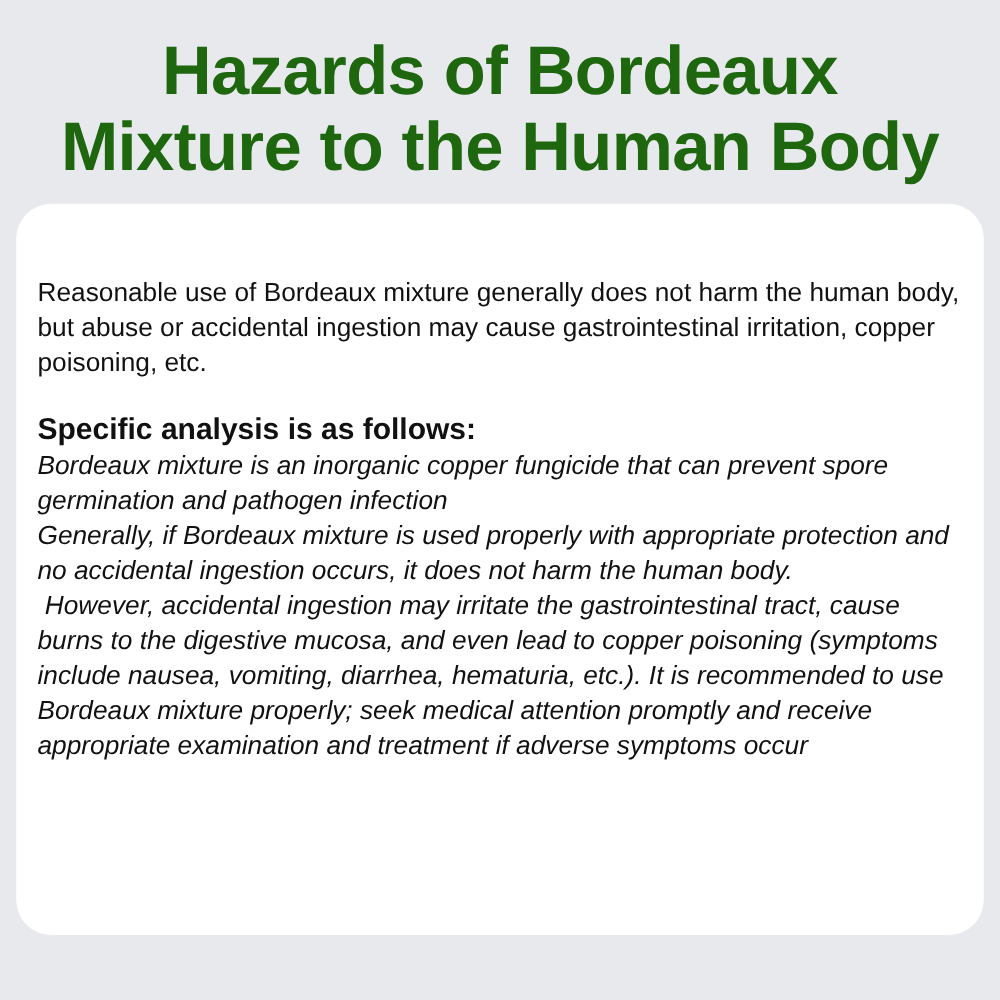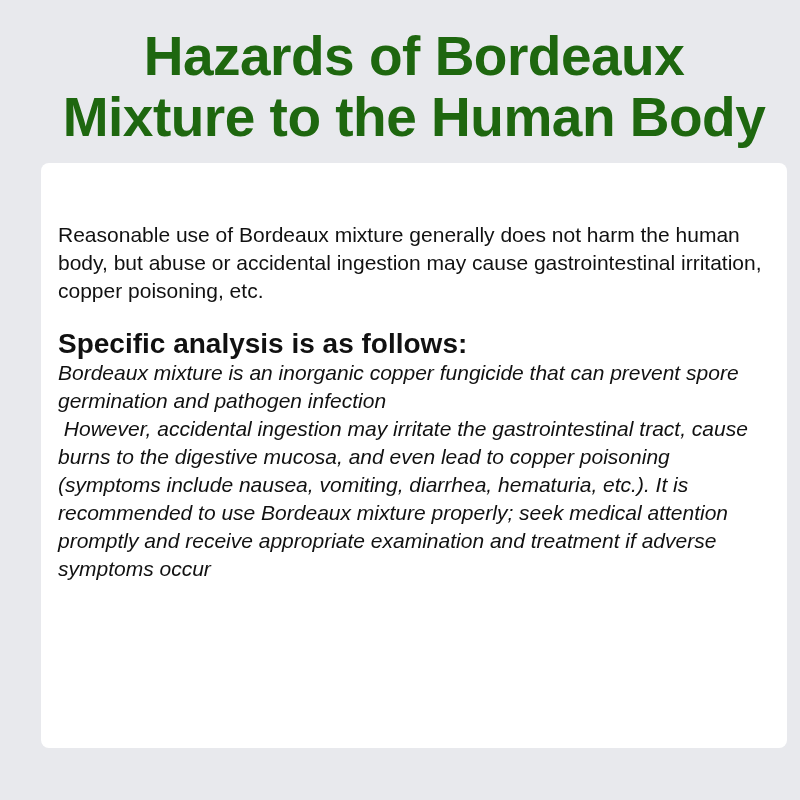--- a/index.html
+++ b/index.html
@@ -9,48 +9,48 @@
     --text:#111111;
   }
   *{margin:0;padding:0;box-sizing:border-box;}
   html,body{width:800px;height:800px;}
   body{
     background:var(--bg);
     font-family:"Liberation Sans", sans-serif;
     color:var(--text);
     overflow:hidden;
   }
-  .poster{width:800px;height:644px;padding-left:28px;}
+  .poster{width:800px;height:644px;}
   .title-block{
     padding-top:26px;
     text-align:center;
   }
   .title-line{
     color:var(--title);
     font-weight:bold;
     font-size:55px;
     line-height:61px;
     letter-spacing:-0.5px;
     white-space:nowrap;
   }
   .content-card{
     margin:15px 13px 0 13px;
     min-height:585px;
     background:var(--card);
-    border-radius:8px;
+    border-radius:28px;
     padding:58px 17px 65px 17px;
   }
   .intro-paragraph{
     font-size:21px;
     line-height:28px;
     white-space:pre-wrap;
   }
   .section-heading{
     margin-top:24px;
-    font-size:28px;
+    font-size:24px;
     line-height:30px;
     font-weight:bold;
   }
   .analysis-line{
     font-size:21px;
     line-height:28px;
     white-space:pre-wrap;
     font-style:italic;
   }
 </style>
@@ -63,16 +63,17 @@
     <div class="title-line">Hazards of Bordeaux</div>
     <div class="title-line">Mixture to the Human Body</div>
   </div>
 
   <div class="content-card">
     <div class="intro-paragraph">Reasonable use of Bordeaux mixture generally does not harm the human body, but abuse or accidental ingestion may cause gastrointestinal irritation, copper poisoning, etc.</div>
 
     <div class="section-heading">Specific analysis is as follows:</div>
 
     <div class="analysis-line">Bordeaux mixture is an inorganic copper fungicide that can prevent spore germination and pathogen infection</div>
+    <div class="analysis-line">Generally, if Bordeaux mixture is used properly with appropriate protection and no accidental ingestion occurs, it does not harm the human body.</div>
     <div class="analysis-line"> However, accidental ingestion may irritate the gastrointestinal tract, cause burns to the digestive mucosa, and even lead to copper poisoning (symptoms include nausea, vomiting, diarrhea, hematuria, etc.). It is recommended to use Bordeaux mixture properly; seek medical attention promptly and receive appropriate examination and treatment if adverse symptoms occur</div>
   </div>
 
 </div>
 
 </body></html>

